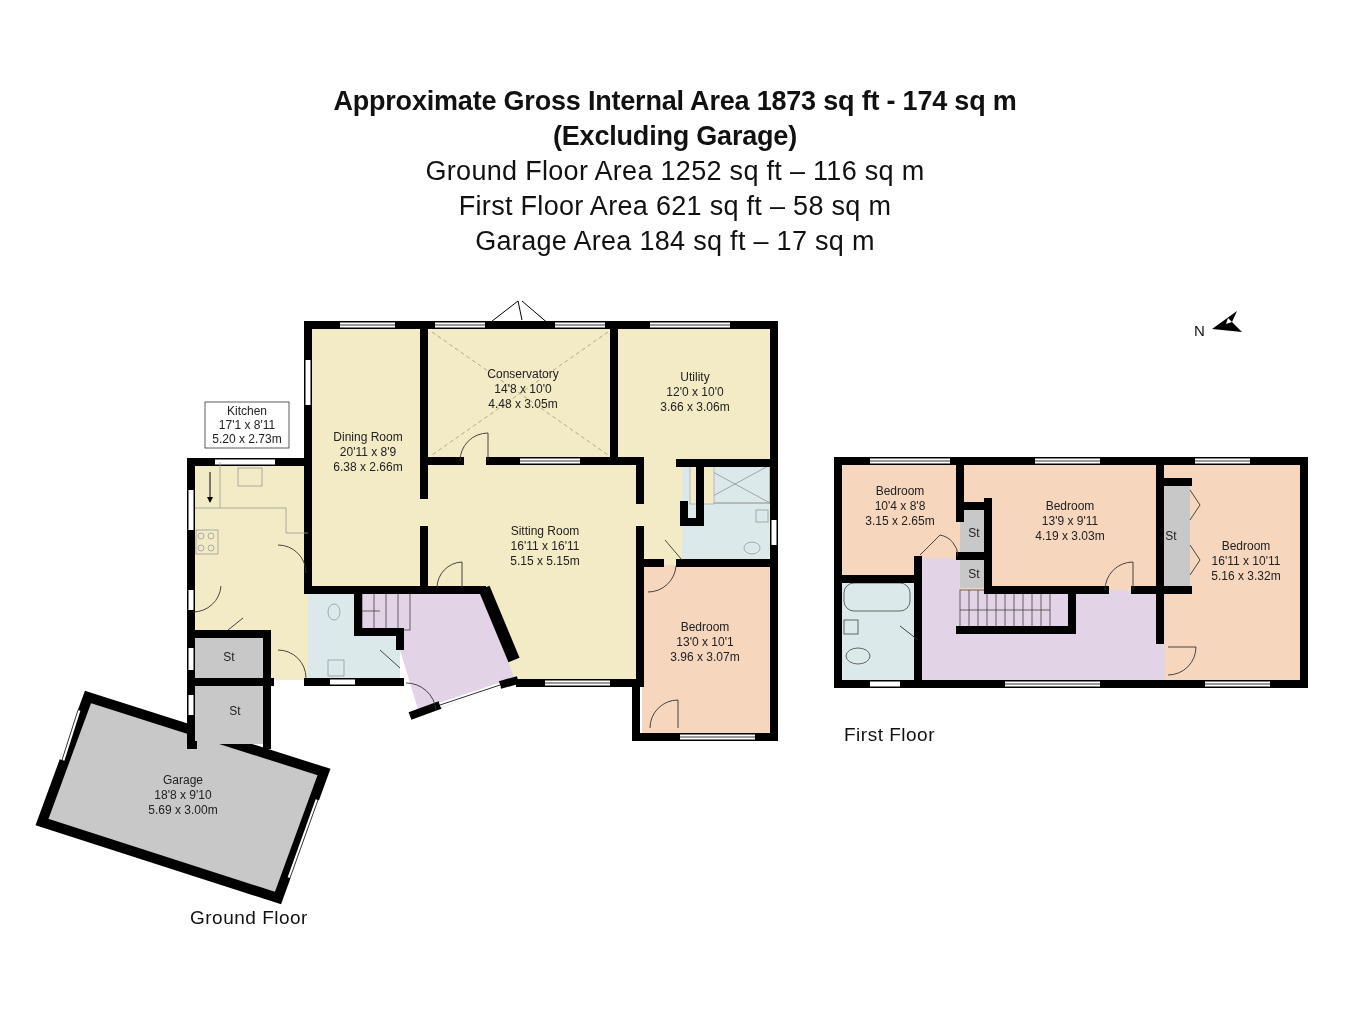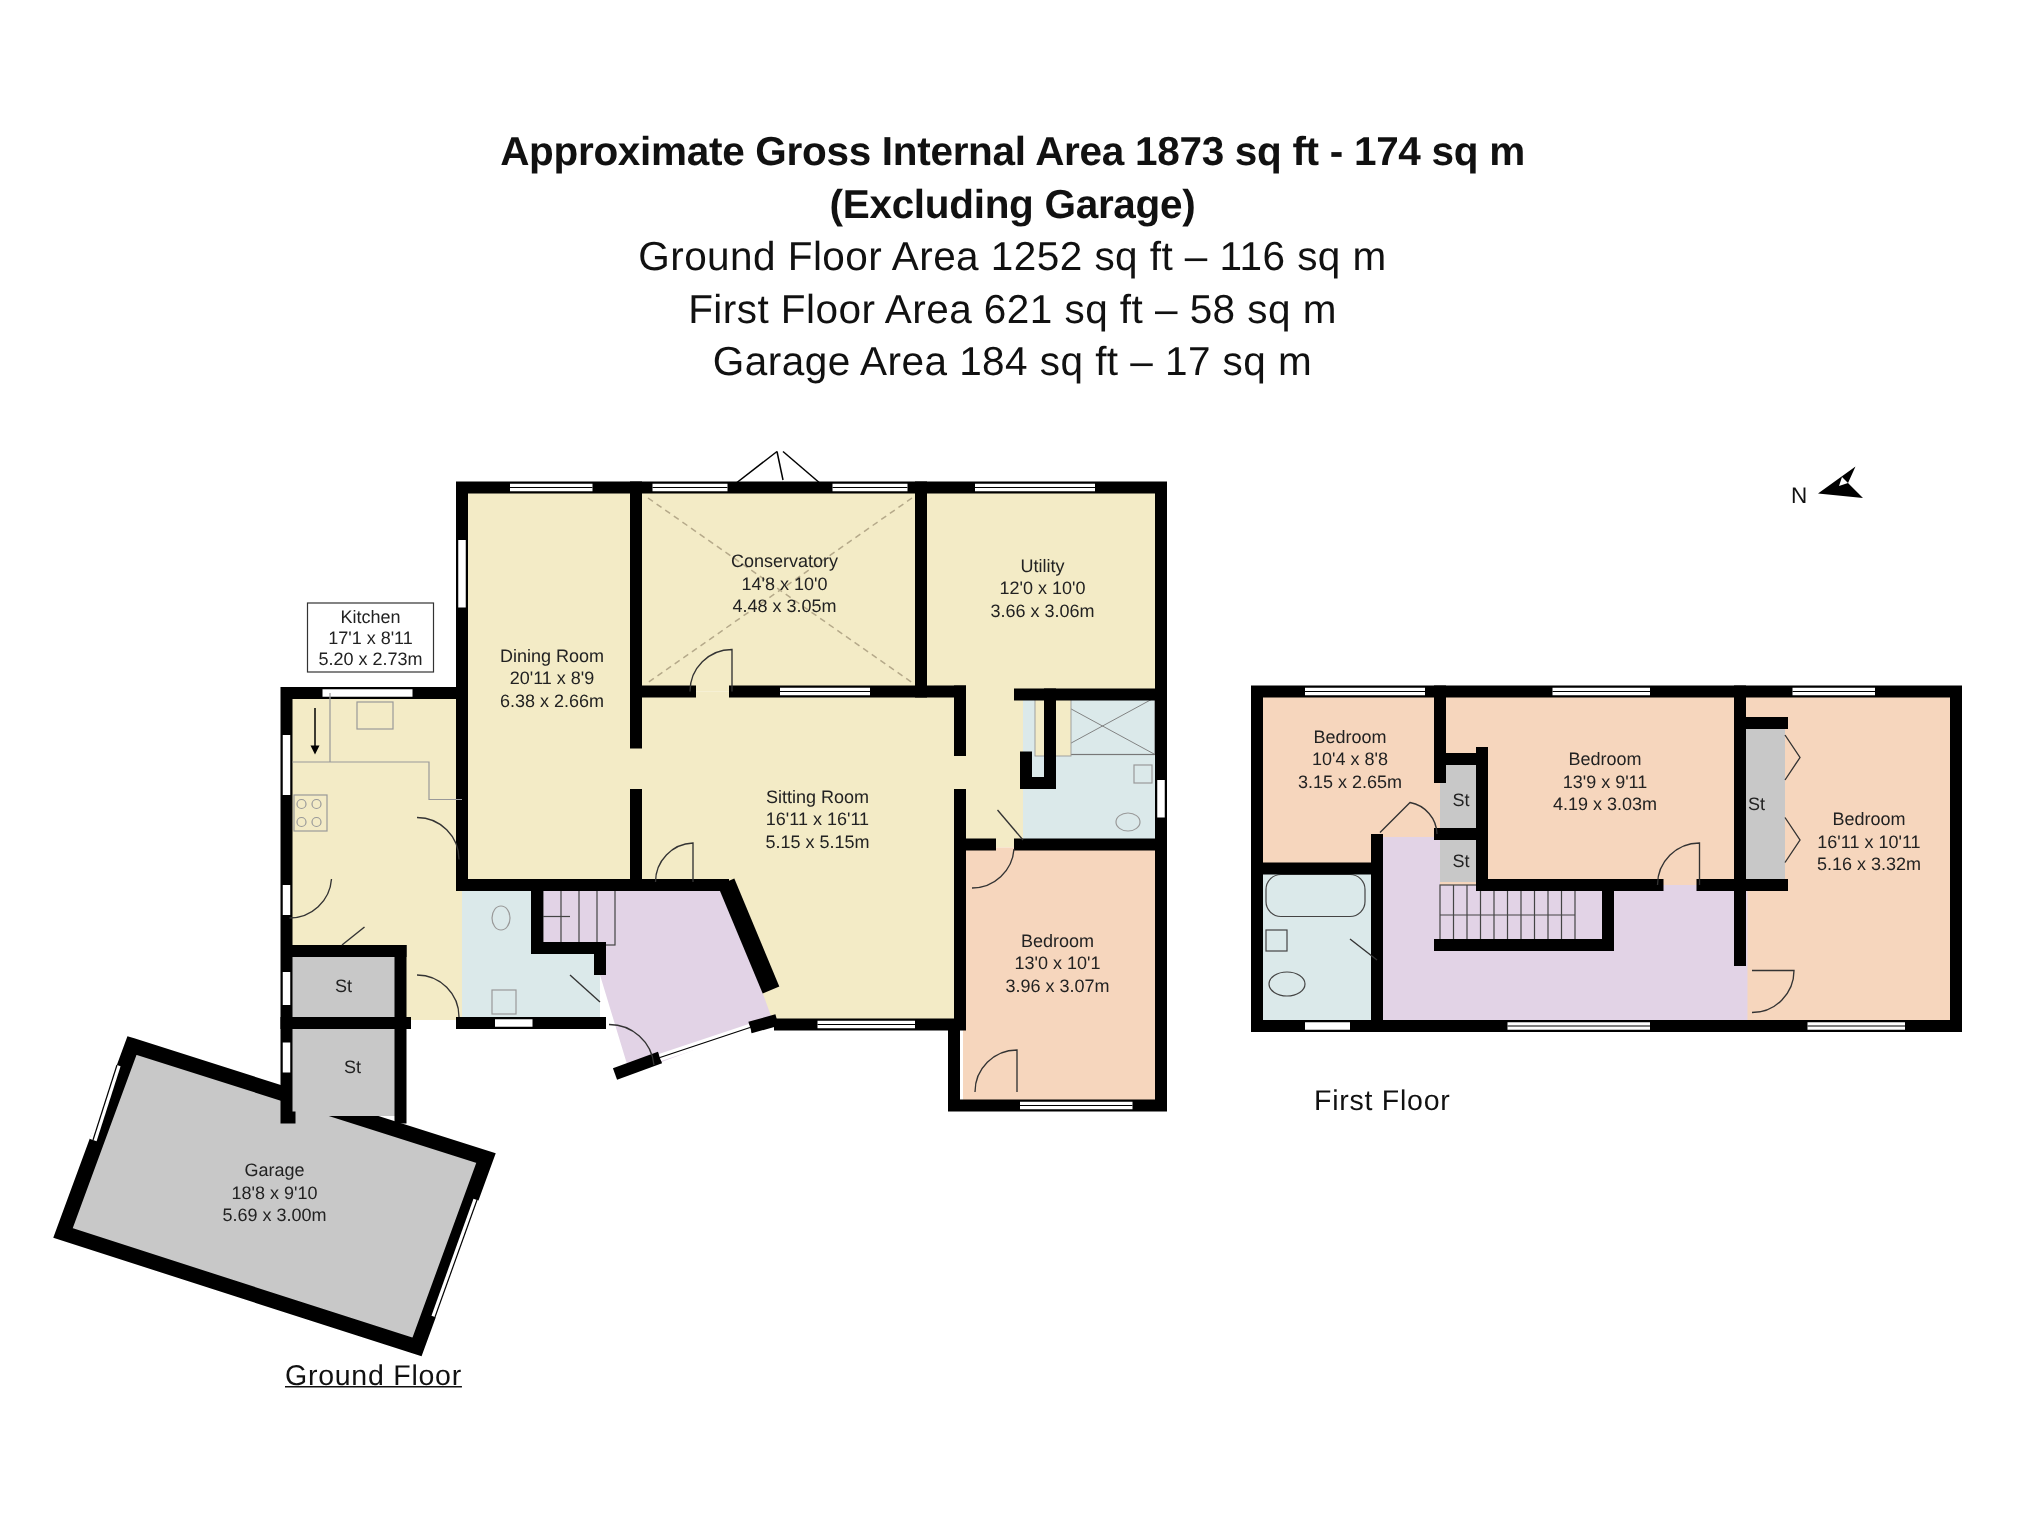--- a/index.html
+++ b/index.html
@@ -299,14 +299,14 @@
       <text class="rl" x="1246" y="550">Bedroom</text>
       <text class="rl" x="1246" y="565">16'11 x 10'11</text>
       <text class="rl" x="1246" y="580">5.16 x 3.32m</text>
     </g>
     <text class="rl" x="974" y="537">St</text>
     <text class="rl" x="974" y="578">St</text>
     <text class="rl" x="1171" y="540">St</text>
   </g>
 </svg>
 
-<div class="flabel" style="left:190px; top:907px;text-decoration:underline;">Ground Floor</div>
-<div class="flabel" style="left:876px; top:724px;">First Floor</div>
+<div class="flabel" style="left:190px; top:907px;">Ground Floor</div>
+<div class="flabel" style="left:844px; top:724px;">First Floor</div>
 
 </body></html>

